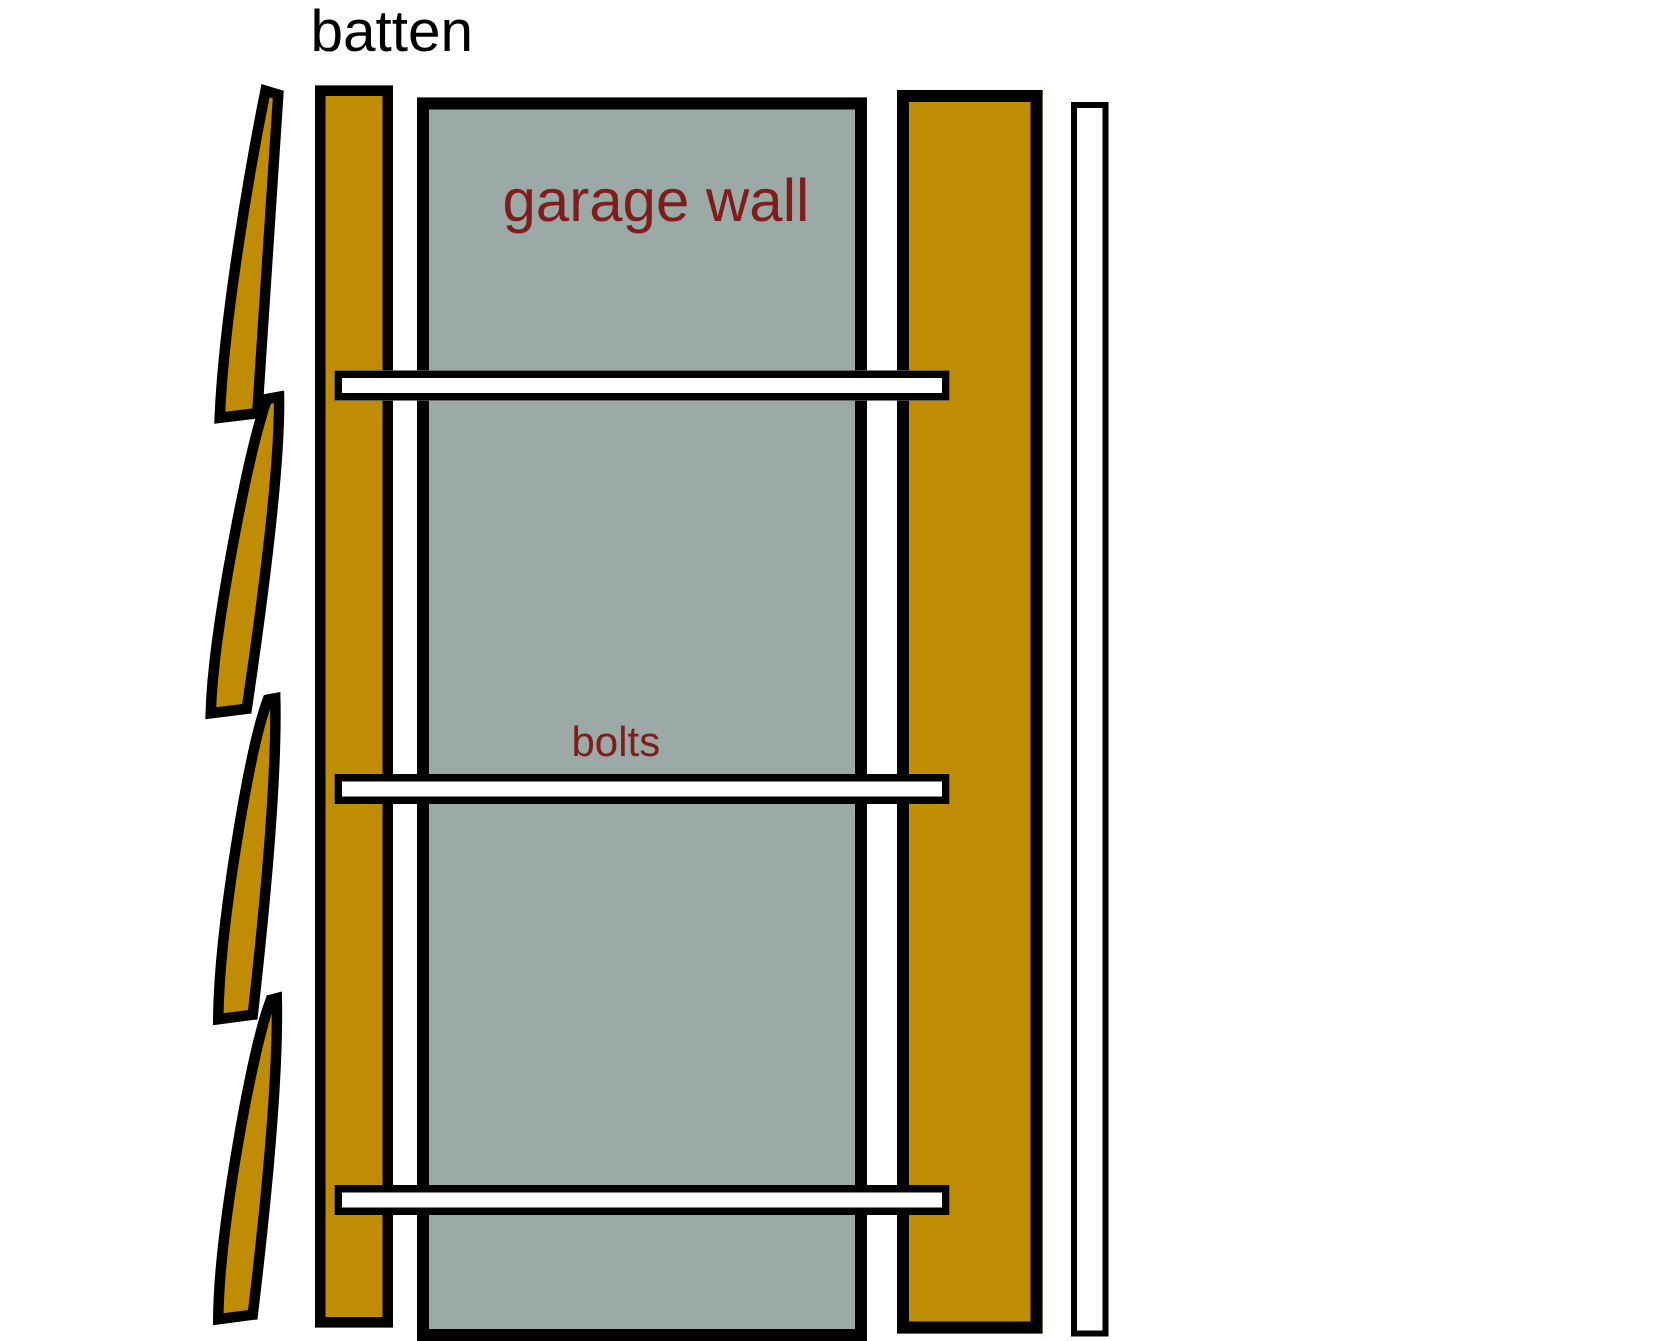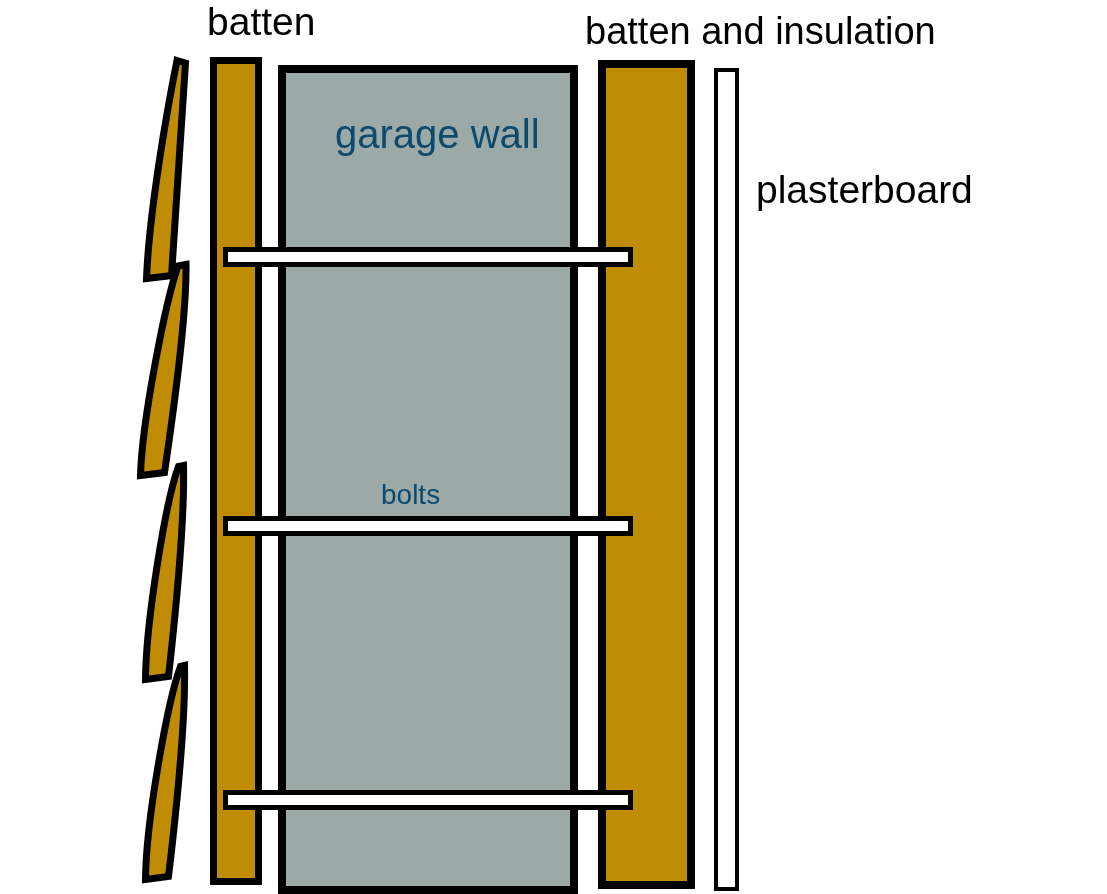--- a/index.html
+++ b/index.html
@@ -1,18 +1,18 @@
 <!DOCTYPE html>
 <html style="--wood: #C08C04; --gray: #9BA9A7; --board: #FFFFFF;"><head>
 <meta charset="utf-8">
 <style>
   html,body{margin:0;padding:0;background:#fff;}
   #canvas{position:relative;width:1107px;height:894px;background:#fff;font-family:"Liberation Sans",sans-serif;overflow:hidden;}
   .label{position:absolute;font-size:39px;line-height:1;color:#000;white-space:nowrap;z-index:8;}
-  .label.white{color:#0c4a6e;text-align:center;}
+  .label.white{color:#7f1d1d;text-align:center;}
   .slab{position:absolute;box-sizing:border-box;z-index:3;}
   #batten-left{left:210px;top:57px;width:52px;height:828px;border:7px solid #000;background:var(--wood);}
   #garage-wall{left:278px;top:65px;width:300px;height:829px;border:8px solid #000;background:var(--gray);}
   #batten-right{left:598px;top:60px;width:97px;height:829px;border:8px solid #000;background:var(--wood);}
   #plasterboard{left:714px;top:68px;width:25px;height:823px;border:4px solid #000;background:var(--board);}
   .bolt{position:absolute;left:223px;width:410px;height:20px;border:5px solid #000;background:var(--board);box-sizing:border-box;z-index:6;}
   #bolt-1{top:247px;}
   #bolt-2{top:516px;}
   #bolt-3{top:790px;}
   #cladding-svg{position:absolute;left:0;top:0;z-index:2;}
@@ -32,17 +32,15 @@
   <div class="slab" id="batten-left"></div>
   <div class="slab" id="garage-wall"></div>
   <div class="slab" id="batten-right"></div>
   <div class="slab" id="plasterboard"></div>
 
   <div class="bolt" id="bolt-1"></div>
   <div class="bolt" id="bolt-2"></div>
   <div class="bolt" id="bolt-3"></div>
 
   <div class="label" style="left:175px;top:2px;margin-left:32px;">batten</div>
-  <div class="label" style="left:585px;top:12px;font-size:38px;">batten and insulation</div>
-  <div class="label" style="left:756px;top:170px;">plasterboard</div>
   <div class="label white" style="left:335px;top:114px;font-size:40px;">garage wall</div>
   <div class="label white" style="left:381px;top:481px;font-size:28px;">bolts</div>
 </div>
 
 </body></html>

